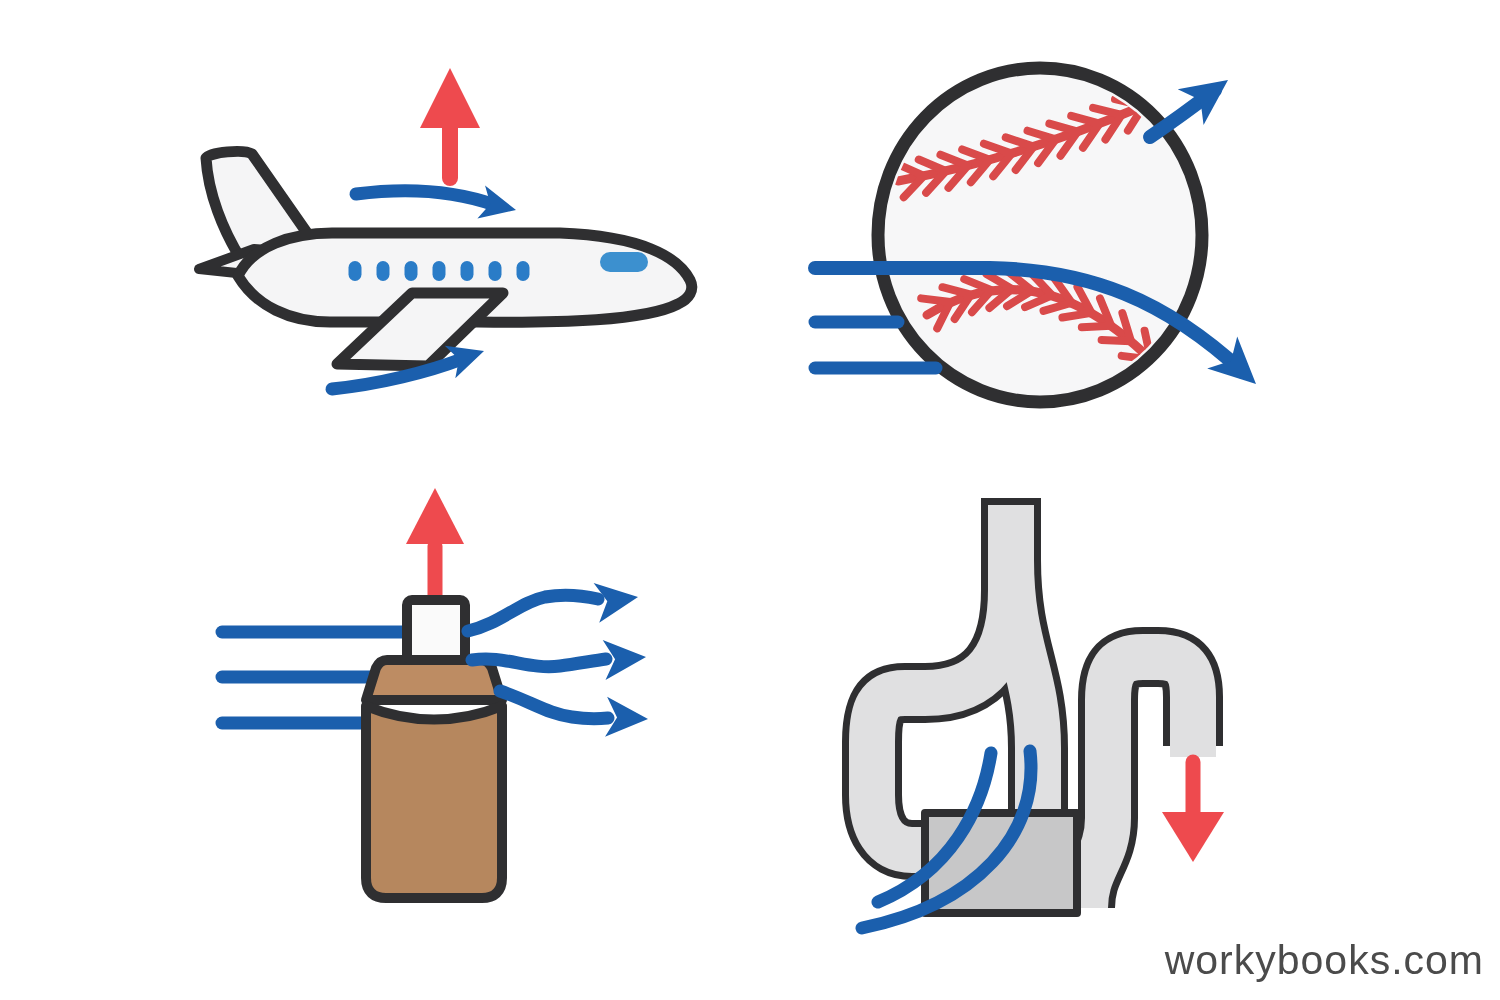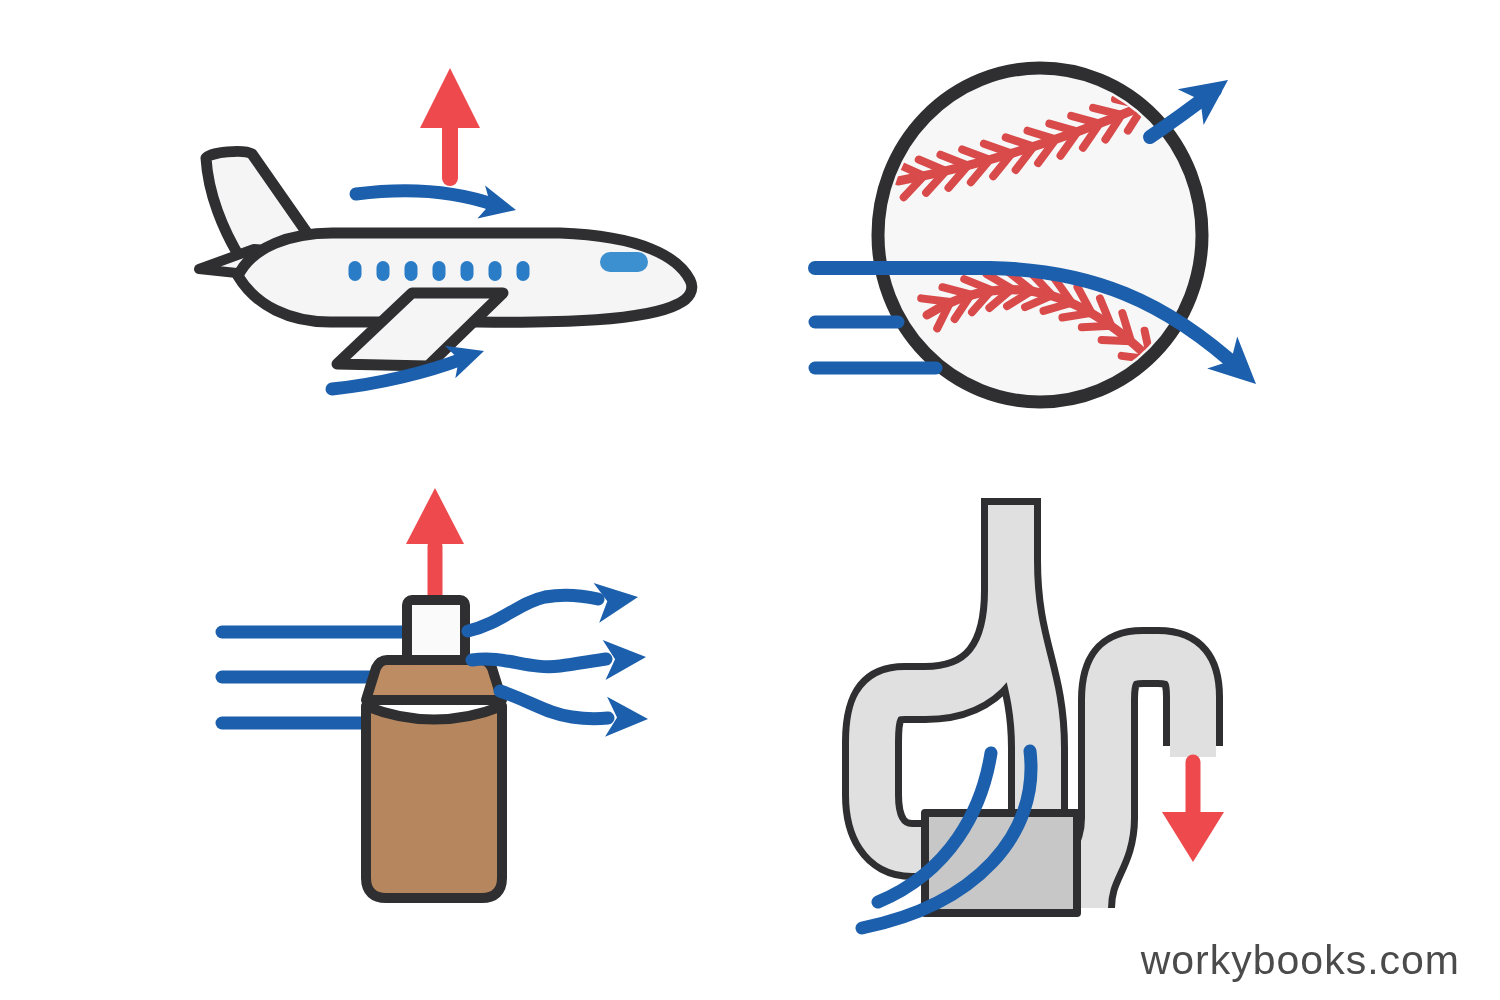--- a/index.html
+++ b/index.html
@@ -4,21 +4,21 @@
 <style>
   html,body{margin:0;padding:0;background:#ffffff;}
   #canvas-wrap{position:relative;width:1500px;height:1000px;background:var(--background,#fff);overflow:hidden;
                font-family:"Liberation Sans",sans-serif;}
   svg{display:block;}
   .pipe-black{stroke:var(--outline);stroke-width:60;fill:none;stroke-linejoin:round;}
   .pipe-gray{stroke:var(--pipe-gray);stroke-width:46;fill:none;stroke-linejoin:round;}
   .flow{stroke:var(--flow-blue);fill:none;stroke-linecap:round;}
   .red-shaft{stroke:var(--arrow-red);stroke-linecap:round;}
   .seam{stroke:var(--seam-red);stroke-width:9;fill:none;stroke-linecap:round;}
-  #watermark{position:absolute;right:40px;bottom:16px;font-size:41px;letter-spacing:1px;
+  #watermark{position:absolute;right:16px;bottom:16px;font-size:41px;letter-spacing:1px;
              color:var(--watermark,#4b4b4b);font-family:"Liberation Sans",sans-serif;}
 </style>
 </head>
 <body>
 
 <div id="canvas-wrap">
 <svg width="1500" height="1000" viewBox="0 0 1500 1000">
   <defs>
     <g id="arrowhead">
           <path d="M 0 0 L -42 -20 L -31 0 L -42 20 Z" style="fill:var(--flow-blue)"></path>

